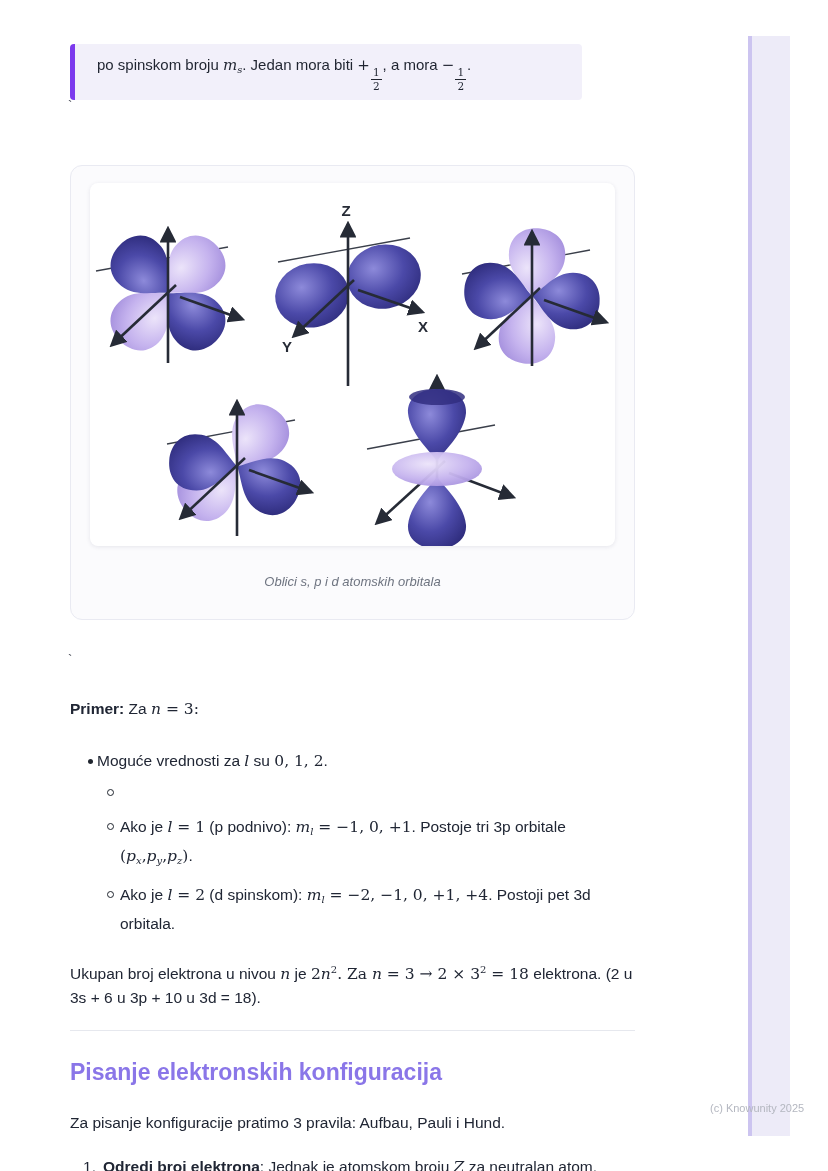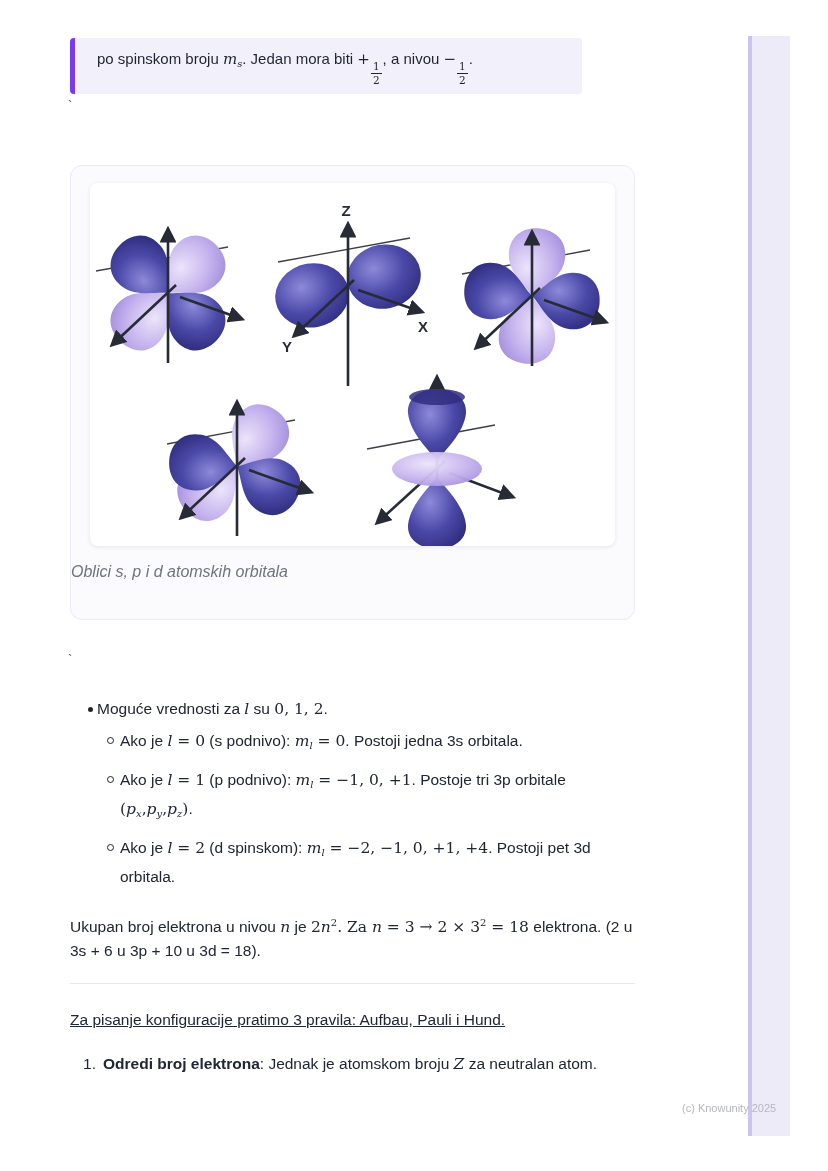--- a/index.html
+++ b/index.html
@@ -3,21 +3,21 @@
 <meta charset="utf-8">
 <style>
   html,body{margin:0;padding:0;}
   body{
     width:828px;height:1171px;position:relative;overflow:hidden;
     background:#ffffff;color:#202634;
     font-family:"Liberation Sans", sans-serif;
   }
   
   .callout{
-    position:absolute;left:70px;top:38px;width:512px;box-sizing:border-box;
+    position:absolute;left:70px;top:44px;width:512px;box-sizing:border-box;
     background:#f2f0fa;border-left:5px solid #7c3aed;border-radius:4px;
     padding:9px 14px 9px 22px;font-size:15px;line-height:24px;color:#1f2430;
   }
   .mv{font-family:"DejaVu Serif", serif;font-style:italic;}
   .mn{font-family:"DejaVu Serif", serif;}
   .msub{font-size:10px;font-family:"DejaVu Serif", serif;font-style:italic;vertical-align:-3px;}
   .frac{display:inline-flex;flex-direction:column;align-items:center;line-height:1;
         font-family:"DejaVu Serif", serif;font-size:10.5px;vertical-align:-6px;margin:0 1px;}
   .frac .num{border-bottom:1px solid #20242e;padding:0 2px 1px;}
   .frac .den{padding-top:1px;}
@@ -27,57 +27,57 @@
   
   .fig-card{
     position:absolute;left:70px;top:165px;width:565px;height:455px;box-sizing:border-box;
     background:#fbfbfd;border:1px solid #e9eaf2;border-radius:12px;padding:17px 0 0 0;
   }
   .fig-inner{
     width:525px;height:363px;margin:0 auto;background:#ffffff;border-radius:8px;
     box-shadow:0 1px 4px rgba(40,40,80,.10);
   }
   .fig-caption{
-    margin-top:17px;text-align:left;font-style:italic;font-size:16px;color:#6e7480;
+    margin-top:28px;text-align:center;font-style:italic;font-size:13px;color:#6e7480;
   }
   
   .flow{position:absolute;left:70px;top:697px;width:565px;font-size:15.5px;line-height:24px;}
   .primer{margin:0 0 28px 0;}
   .b{font-weight:bold;}
   .blist{margin:0;}
   .brow{display:flex;align-items:flex-start;}
   .brow .mark{width:17px;flex:none;}
   .dot{display:inline-block;width:5px;height:5px;border-radius:50%;background:#20262f;margin:0 0 2px 4px;}
   .circ{display:inline-block;width:5px;height:5px;border-radius:50%;border:1.4px solid #20262f;margin:0 0 2px 4px;}
   .main-b{margin:0 0 8px 10px;text-align:center;}
   .sub-b{margin:0 0 10px 33px;}
   .para{margin:22px 0 4px 0;text-align:left;}
   .rule{border:none;border-top:1px solid #e6e8ee;margin:20px 0 0 0;height:0;}
   .h2{margin:26px 0 0 0;font-size:23px;line-height:30px;font-weight:bold;color:#8a76e8;}
-  .intro{margin:24px 0 0 0;text-decoration:underline;}
+  .intro{margin:24px 0 0 0;}
   .olist{margin:20px 0 0 0;display:flex;}
   .olist .num{width:26px;flex:none;text-align:right;padding-right:7px;}
   
   .strip{position:absolute;left:748px;top:36px;width:42px;height:1100px;
          background:#edebf8;border-left:4px solid #ccc4f0;box-sizing:border-box;z-index:1;}
   
-  .copyright{position:absolute;left:682px;top:1102px;font-size:11px;color:#b4b7c0;z-index:2;}
+  .copyright{position:absolute;left:710px;top:1102px;font-size:11px;color:#b4b7c0;z-index:2;}
   
   .axis{stroke:#262b36;stroke-width:2.6;fill:none;}
   .axis-thin{stroke:#3a3f4a;stroke-width:1.3;fill:none;}
   .axlabel{font-family:"Liberation Sans",sans-serif;font-size:15px;font-weight:bold;fill:#262b36;}
 </style>
 </head>
 <body>
 
 <div class="callout">
   <span><span>po spinskom broju </span><span class="mv">m</span><span class="msub">s</span><span>. Jedan mora biti </span><span class="mn">+</span><span class="frac">
         <span class="num">1</span>
         <span class="den">2</span>
-      </span><span>, a nivou </span><span class="mn">−</span><span class="frac">
+      </span><span>, a mora </span><span class="mn">−</span><span class="frac">
         <span class="num">1</span>
         <span class="den">2</span>
       </span><span>.</span></span>
 </div>
 
 <div class="tick tick1">`</div>
 <div class="tick tick2">`</div>
 
 <div class="fig-card">
   <div class="fig-inner">
@@ -154,47 +154,48 @@
         <path d="M0,8 C-9,20 -27,36 -29,56 C-30,72 -15,80 0,80 C15,80 30,72 29,56 C27,36 9,20 0,8 Z" fill="url(#gDark)"></path>
         <ellipse cx="0" cy="0" rx="45" ry="17" fill="url(#gLight)" opacity="0.96"></ellipse>
       </g>
     </svg>
   </div>
   <div class="fig-caption">Oblici s, p i d atomskih orbitala</div>
 </div>
 
 <div class="flow">
 
+  <p class="primer"><span class="b">Primer:</span><span> Za </span><span class="mv">n</span><span class="mn"> = 3:</span></p>
 
   <div class="blist">
     <div class="brow main-b">
       <span class="mark"><span class="dot"></span></span>
       <span><span>Moguće vrednosti za </span><span class="mv">l</span><span> su </span><span class="mn">0, 1, 2</span><span>.</span></span>
     </div>
 
     <div class="brow sub-b">
       <span class="mark"><span class="circ"></span></span>
-      <span><span>Ako je </span><span class="mv">l</span><span class="mn"> = 0</span><span> (s podnivo): </span><span class="mv">m</span><span class="msub">l</span><span class="mn"> = 0</span><span>. Postoji jedna 3s orbitala.</span></span>
     </div>
 
     <div class="brow sub-b">
       <span class="mark"><span class="circ"></span></span>
       <span><span>Ako je </span><span class="mv">l</span><span class="mn"> = 1</span><span> (p podnivo): </span><span class="mv">m</span><span class="msub">l</span><span class="mn"> = −1, 0, +1</span><span>. Postoje tri 3p orbitale </span><span class="mn">(</span><span class="mv">p</span><span class="msub">x</span><span class="mn">,</span><span class="mv">p</span><span class="msub">y</span><span class="mn">,</span><span class="mv">p</span><span class="msub">z</span><span class="mn">)</span><span>.</span></span>
     </div>
 
     <div class="brow sub-b">
       <span class="mark"><span class="circ"></span></span>
       <span><span>Ako je </span><span class="mv">l</span><span class="mn"> = 2</span><span> (d spinskom): </span><span class="mv">m</span><span class="msub">l</span><span class="mn"> = −2, −1, 0, +1, +4</span><span>. Postoji pet 3d orbitala.</span></span>
     </div>
   </div>
 
   <p class="para"><span>Ukupan broj elektrona u nivou </span><span class="mv">n</span><span> je </span><span class="mn">2</span><span class="mv">n</span><sup class="mn" style="font-size:10px">2</sup><span class="mn">. Za </span><span class="mv">n</span><span class="mn"> = 3 → 2 × 3</span><sup class="mn" style="font-size:10px">2</sup><span class="mn"> = 18</span><span> elektrona. (2 u 3s + 6 u 3p + 10 u 3d = 18).</span></p>
 
   <hr class="rule">
 
+  <h2 class="h2">Pisanje elektronskih konfiguracija</h2>
 
   <p class="intro">Za pisanje konfiguracije pratimo 3 pravila: Aufbau, Pauli i Hund.</p>
 
   <div class="olist">
     <span class="num">1.</span>
     <span><span class="b">Odredi broj elektrona</span><span>: Jednak je atomskom broju </span><span class="mv">Z</span><span> za neutralan atom.</span></span>
   </div>
 </div>
 
 <div class="strip"></div>

